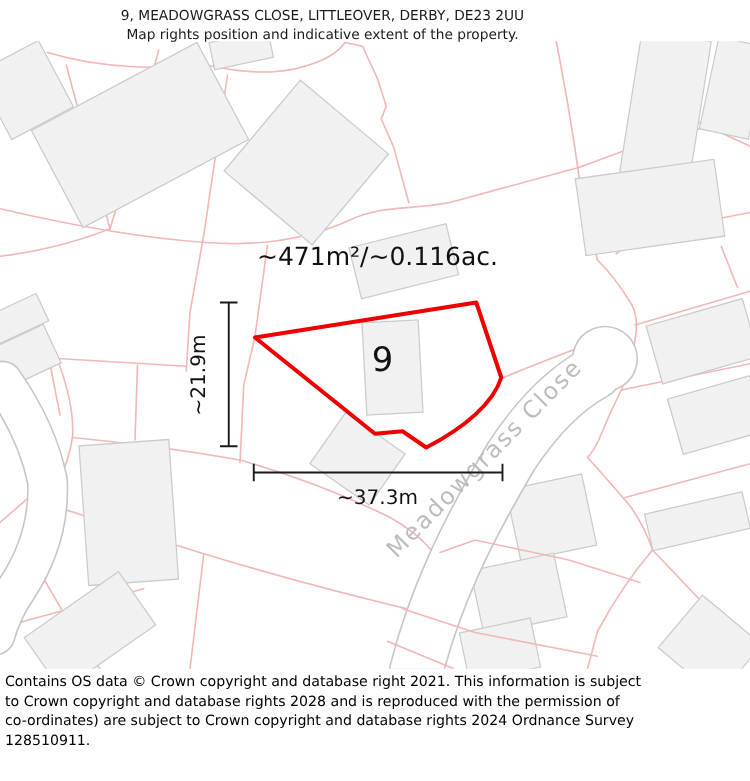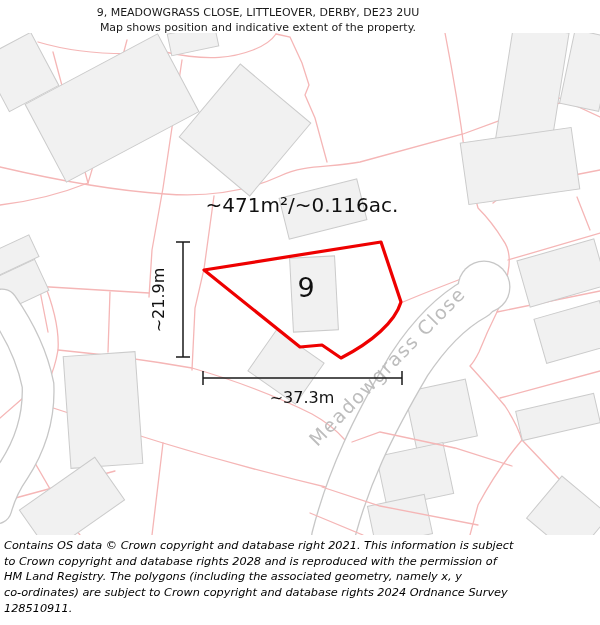--- a/index.html
+++ b/index.html
@@ -7,21 +7,21 @@
     width:600px;height:625px;overflow:hidden;background:#ffffff;
     font-family:"DejaVu Sans","Liberation Sans",sans-serif;
     position:relative;color:#111;
   }
   .hdr{position:absolute;top:0;left:0;width:516px;text-align:center;z-index:3;}
   .hdr .t1{font-size:11px;line-height:15px;margin-top:5px;color:#1a1a1a;}
   .hdr .t2{font-size:11px;line-height:15px;color:#1a1a1a;}
   .map-wrap{position:absolute;top:33px;left:0;width:600px;height:502px;z-index:1;}
   .ftr{
     position:absolute;top:538px;left:4px;width:592px;z-index:3;
-    font-size:11.3px;line-height:15.7px;color:#000;font-style:italic;
+    font-size:11.3px;line-height:15.7px;color:#000;
   }
   
   .parcel path{fill:none;stroke:var(--parcel-line);stroke-width:1.3px;stroke-linecap:round;}
   .bld rect{fill:var(--building-fill);stroke:var(--building-stroke);stroke-width:1px;}
   .road-casing{fill:none;stroke:var(--road-casing);stroke-linecap:round;}
   .road-fill{fill:none;stroke:var(--road-fill);stroke-linecap:round;}
   .bulb-casing{fill:var(--road-casing);}
   .bulb-fill{fill:var(--road-fill);}
   .boundary{fill:none;stroke:var(--property-outline);stroke-width:3.2px;stroke-linejoin:round;stroke-linecap:round;}
   .dim path{fill:none;stroke:var(--dimension-line);stroke-width:1.5px;}
@@ -29,21 +29,21 @@
   .t-area{font-size:20px;}
   .t-plot{font-size:27px;}
   .t-dim{font-size:16px;}
   .t-street{font-size:19px;letter-spacing:1.5px;fill:var(--street-label);}
 </style>
 </head>
 <body>
 
 <div class="hdr">
   <div class="t1">9, MEADOWGRASS CLOSE, LITTLEOVER, DERBY, DE23 2UU</div>
-  <div class="t2">Map shows position and indicative extent of the property.</div>
+  <div class="t2">Map rights position and indicative extent of the property.</div>
 </div>
 
 <div class="map-wrap">
 <svg width="600" height="502" viewBox="0 33 600 502" xmlns="http://www.w3.org/2000/svg">
 
   <g class="parcel">
     <path d="M 0,167 C 60,181 120,191 165,194 C 205,197 245,192 280,176 C 305,164 330,168 360,162 L 463,134 L 512,116 L 600,92"></path>
     <path d="M 53,52 L 88,183"></path>
     <path d="M 127,40 C 115,85 100,145 88,183"></path>
     <path d="M 38,42 C 85,56 130,55 165,52 C 210,62 235,57 253,50 C 266,45 272,40 276,34"></path>
@@ -126,16 +126,15 @@
   <text class="t-dim" x="302" y="403" text-anchor="middle">~37.3m</text>
 
   <text class="t-area" x="302" y="212" text-anchor="middle">~471m²/~0.116ac.</text>
   <text class="t-plot" x="306" y="297" text-anchor="middle">9</text>
 </svg>
 </div>
 
 <div class="ftr">
   <div>Contains OS data © Crown copyright and database right 2021. This information is subject</div>
   <div>to Crown copyright and database rights 2028 and is reproduced with the permission of</div>
-  <div>HM Land Registry. The polygons (including the associated geometry, namely x, y</div>
   <div>co-ordinates) are subject to Crown copyright and database rights 2024 Ordnance Survey</div>
   <div>128510911.</div>
 </div>
 
 </body></html>

